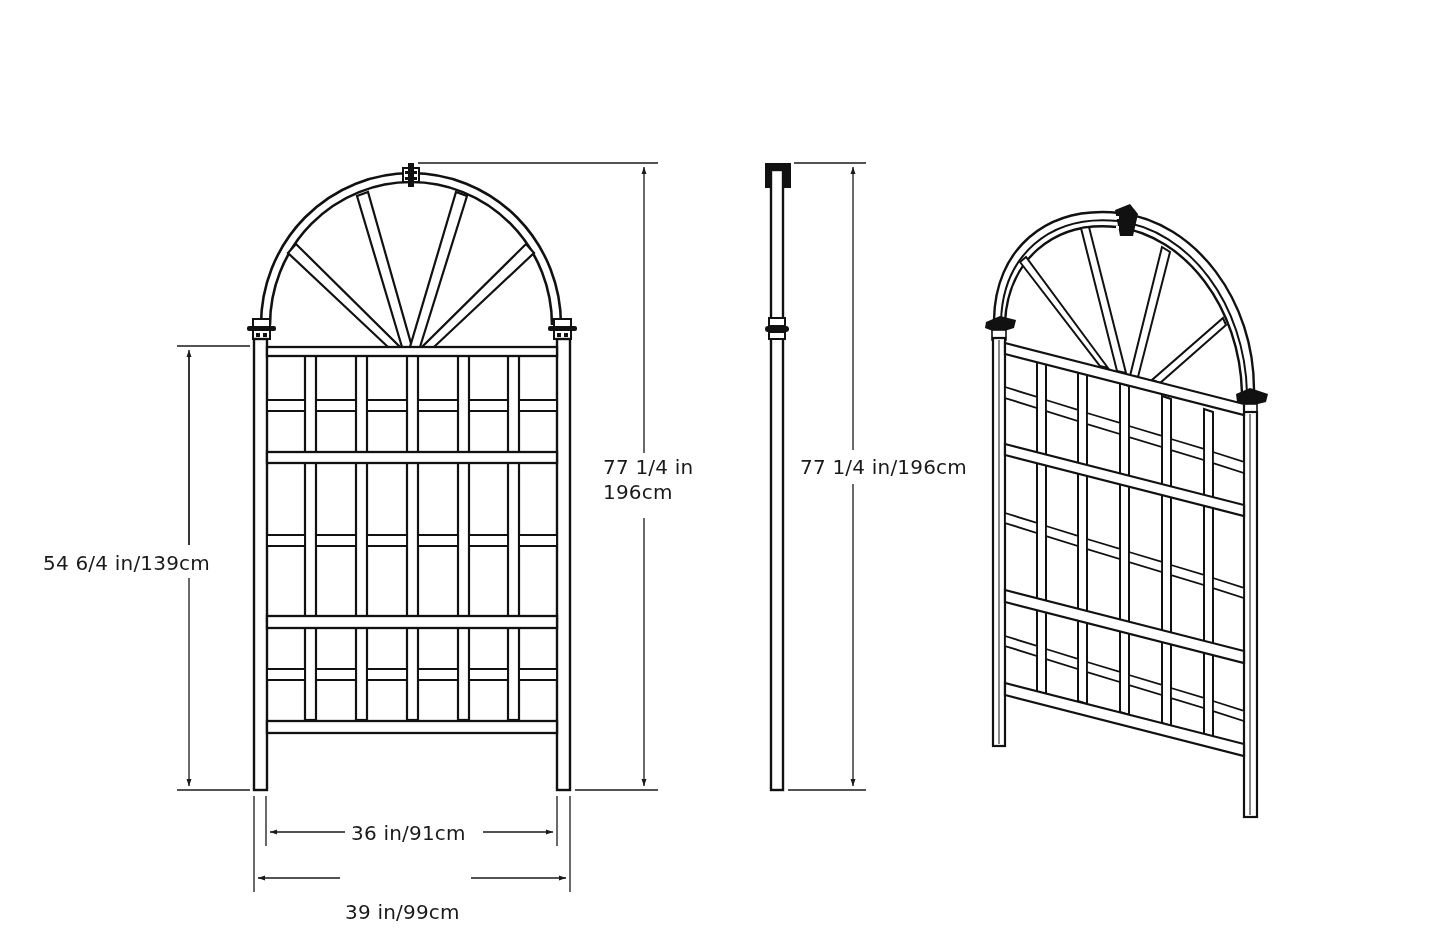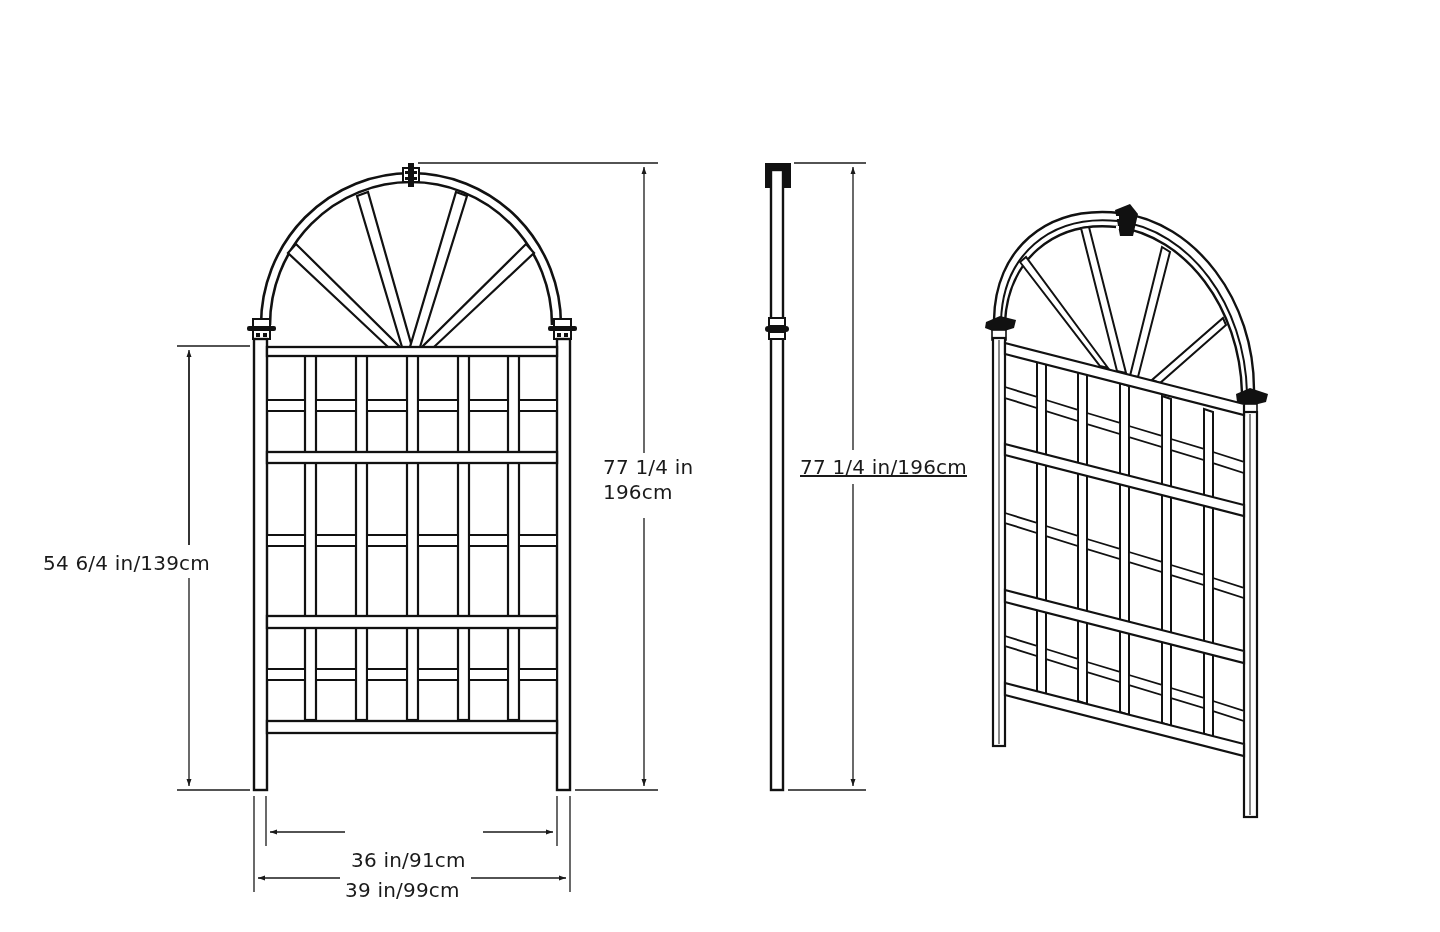--- a/index.html
+++ b/index.html
@@ -220,17 +220,17 @@
   </g>
 </svg>
 
 <div class="lbl" style="left:43px; top:551px;">54 6/4 in/139cm</div>
 
 <div class="lbl two" style="left:603px; top:455px; background:transparent;">
   <div>77 1/4 in</div>
   <div>196cm</div>
 </div>
 
-<div class="lbl" style="left:800px; top:455px;text-decoration:underline;">77 1/4 in/196cm</div>
-
-<div class="lbl" style="left:351px; top:821px;margin-top:27px;">36 in/91cm</div>
-
-<div class="lbl" style="left:345px; top:878px;">39 in/99cm</div>
+<div class="lbl" style="left:800px; top:455px;">77 1/4 in/196cm</div>
+
+<div class="lbl" style="left:351px; top:821px;">36 in/91cm</div>
+
+<div class="lbl" style="left:345px; top:900px;">39 in/99cm</div>
 
 </body></html>

